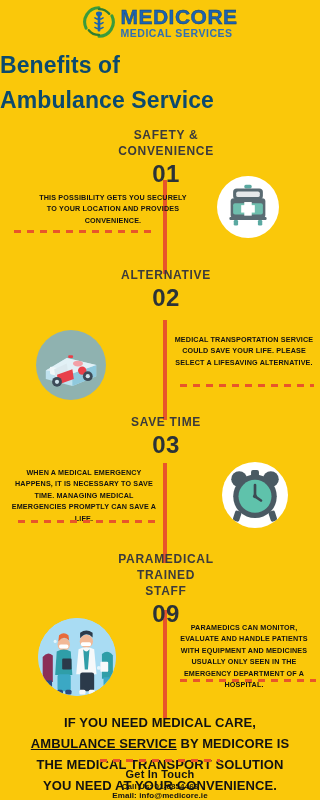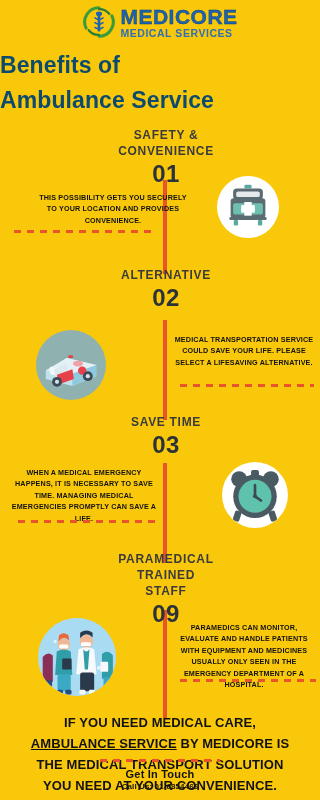--- a/index.html
+++ b/index.html
@@ -324,14 +324,15 @@
     </svg>
   </div>
 
   <div class="footer-text">
     <span>IF YOU NEED MEDICAL CARE, </span><span class="u">AMBULANCE SERVICE</span><span> BY MEDICORE  IS THE MEDICAL TRANSPORT SOLUTION YOU NEED AT YOUR CONVENIENCE. CONTACT US, AND WE WILL TAKE YOU TO YOUR DESTINATION.</span>
   </div>
   <div class="dash-line" style="top:759px; left:100px; width:120px;"></div>
 
   <div class="getintouch">Get In Touch</div>
   <div class="contact-line c1">Call Us: 01-6854466</div>
+  <div class="contact-line c2">Email: info@medicore.ie</div>
 
 </div>
 
 </body></html>

